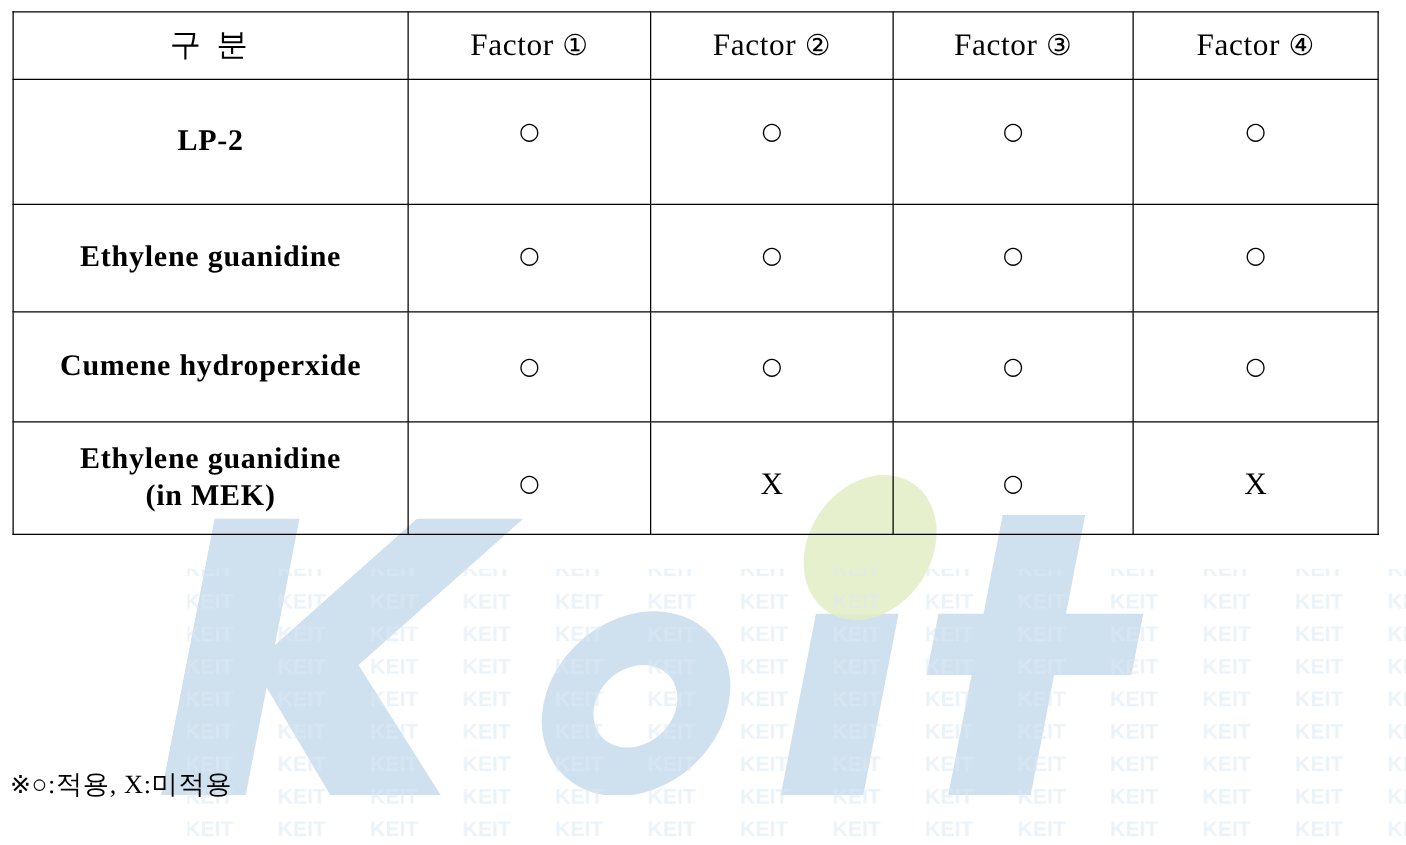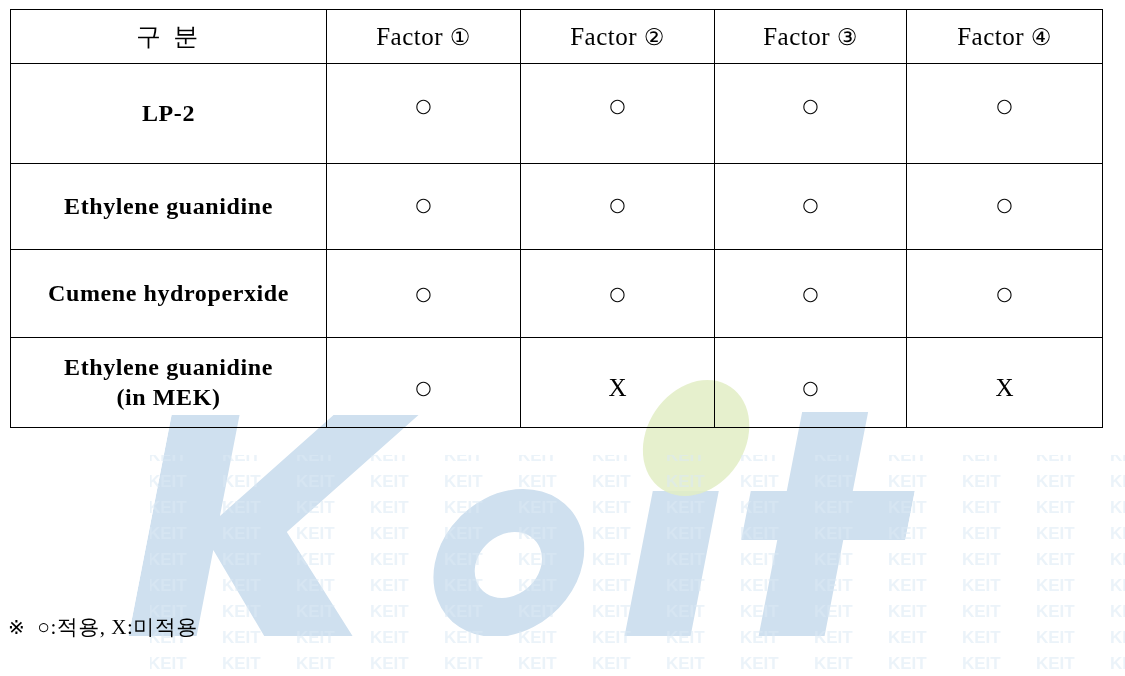--- a/index.html
+++ b/index.html
@@ -124,21 +124,20 @@
     top: 613px;
     font-size: 21px;
     letter-spacing: 0.5px;
     white-space: nowrap;
   }
   #footnote .ref-mark {
     font-family: "DejaVu Sans", sans-serif;
     font-size: 20px;
   }
   #footnote .legend {
-    margin-left: 12px;
     font-family: "Liberation Serif", "DejaVu Serif", serif;
   }
 </style>
 </head>
 <body>
 
 <svg id="watermark" viewBox="0 0 1125 676" xmlns="http://www.w3.org/2000/svg">
   <defs>
     <pattern id="keitTiles" width="74" height="26" patternUnits="userSpaceOnUse">
       <text x="0" y="19" font-family="Liberation Sans, sans-serif" font-size="17" font-weight="bold" fill="#ffffff" opacity="0.75">KEIT</text>

